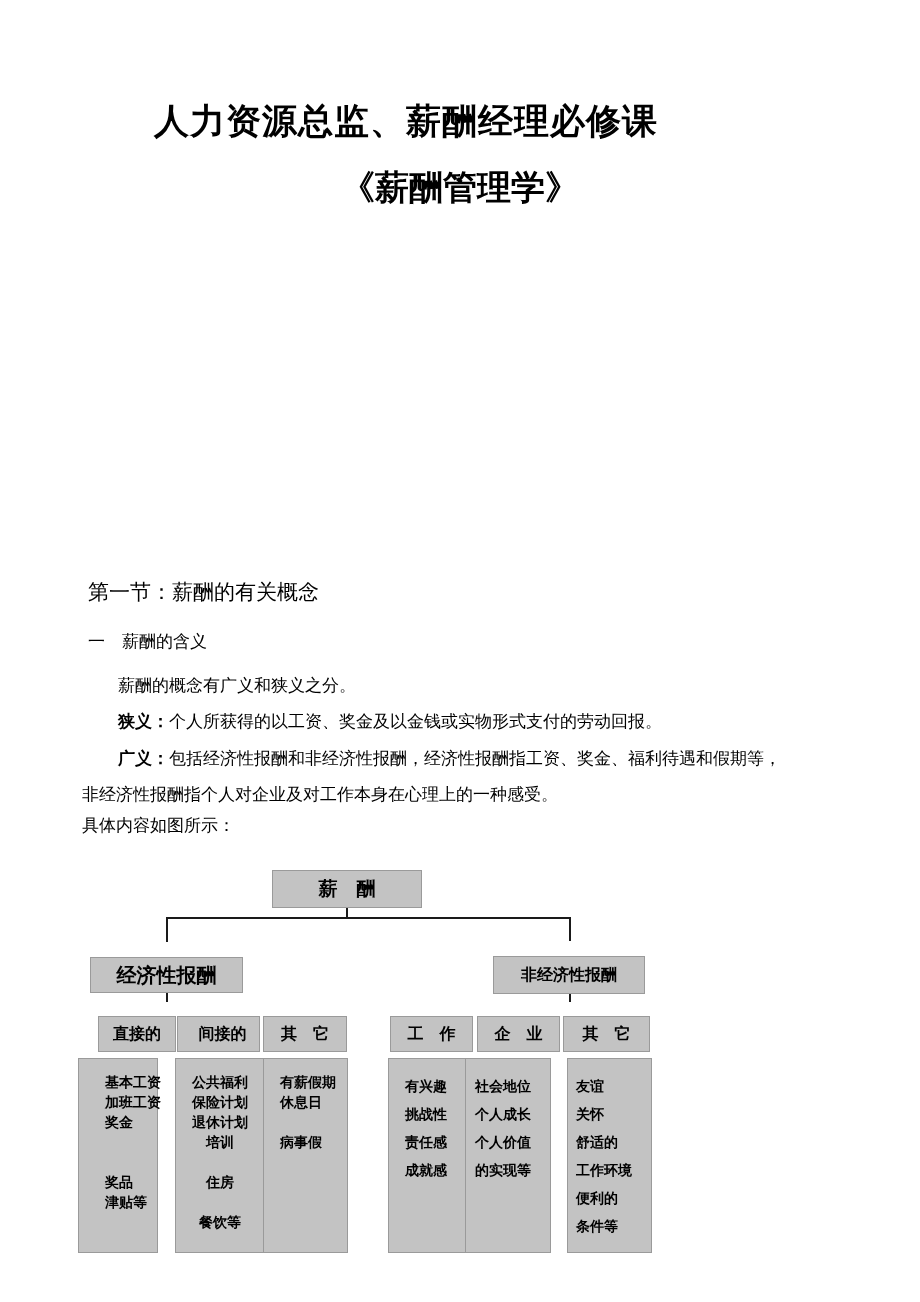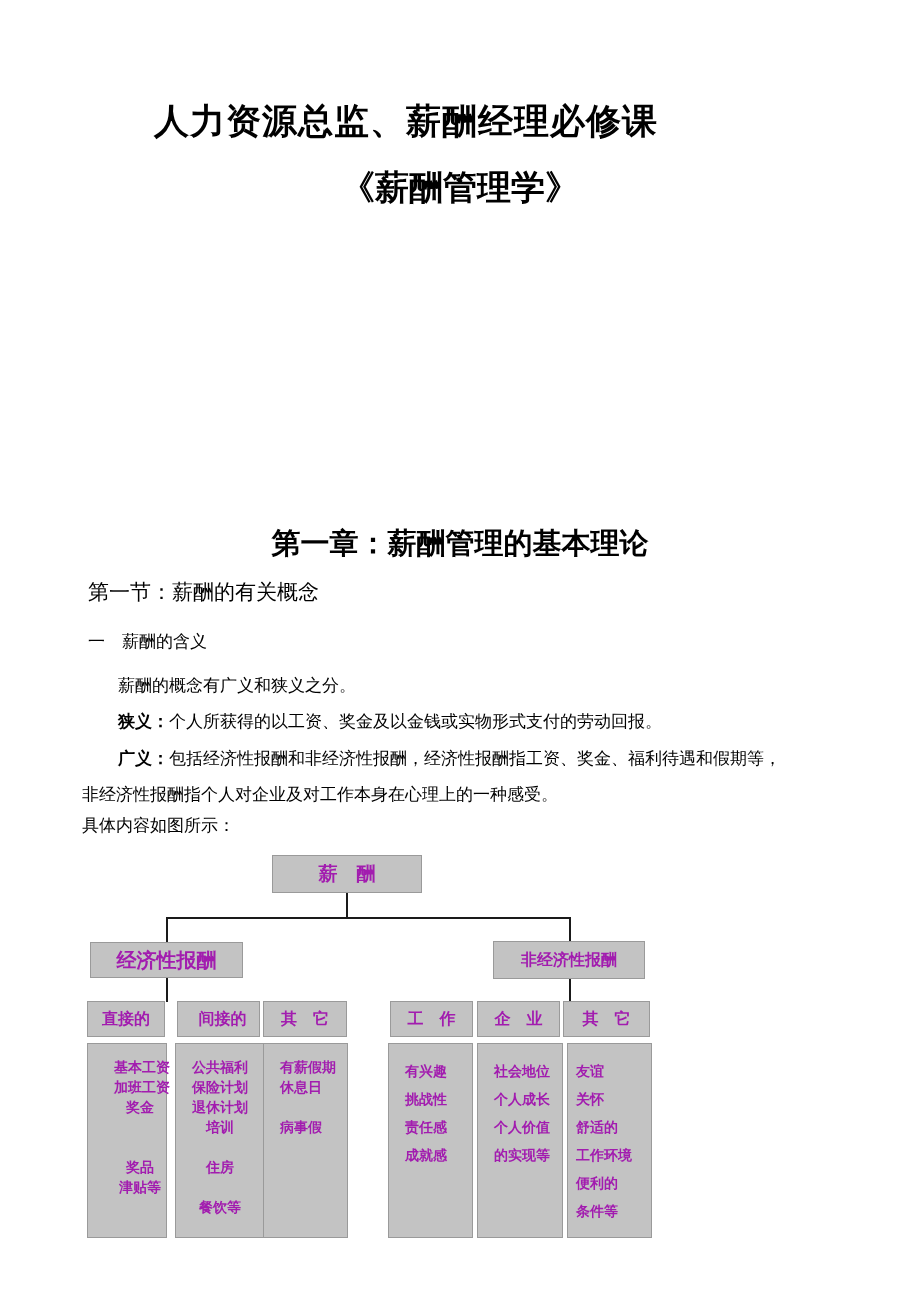--- a/index.html
+++ b/index.html
@@ -24,49 +24,48 @@
   .sub-heading .num{margin-right:17px;}
   .para{left:82px;width:760px;font-size:17px;white-space:nowrap;}
   .para .indent{display:inline-block;width:36px;}
   .b{font-weight:bold;}
   .p1{top:674px;} .p2{top:710px;} .p3a{top:747px;} .p3b{top:783px;} .p4{top:814px;}
 
   
   .gbox{
     position:absolute;background:var(--box-fill);border:1px solid var(--box-border);
     box-sizing:border-box;font-family:"Liberation Sans","DejaVu Sans",sans-serif;
-    font-weight:bold;color:#a21caf;
+    font-weight:bold;color:#000000;margin-top:15px;
   }
   .root-box{left:272px;top:855px;width:150px;height:38px;font-size:19px;line-height:36px;text-align:center;}
   .branch-left{left:90px;top:942px;width:153px;height:36px;font-size:20px;line-height:34px;text-align:center;}
   .branch-right{left:493px;top:941px;width:152px;height:38px;font-size:16px;line-height:36px;text-align:center;}
   .hdr{top:1001px;height:36px;font-size:16px;line-height:34px;text-align:center;}
-  .hdr0{left:87px;width:78px;} .hdr1{left:177px;width:83px;padding-left:8px;} .hdr2{left:263px;width:84px;}
+  .hdr0{left:98px;width:78px;} .hdr1{left:177px;width:83px;padding-left:8px;} .hdr2{left:263px;width:84px;}
   .hdr3{left:390px;width:83px;} .hdr4{left:477px;width:83px;} .hdr5{left:563px;width:87px;}
   .cbox{top:1043px;height:195px;font-size:14px;padding-top:13px;}
   .cbox .ln{min-height:20px;line-height:20px;white-space:pre;}
   .cbox.rp .ln{min-height:28px;line-height:28px;}
-  .cb0{left:87px;width:80px;padding-left:26px;text-align:center;}
+  .cb0{left:78px;width:80px;padding-left:26px;}
   .cb1{left:175px;width:90px;text-align:center;}
   .cb2{left:263px;width:85px;padding-left:16px;}
   .cb3{left:388px;width:85px;padding-left:16px;}
-  .cb4{left:477px;width:86px;padding-left:16px;}
+  .cb4{left:465px;width:86px;padding-left:9px;}
   .cb5{left:567px;width:85px;padding-left:8px;}
   .vline,.hline{position:absolute;background:var(--line-color);}
 </style>
 </head>
 <body>
 
 <div id="page">
 
   <div class="abs doc-title">人力资源总监、薪酬经理必修课</div>
   <div class="abs doc-subtitle">《薪酬管理学》</div>
 
 
-  <div class="abs ch-heading">第一章：薪酬管理的基本理论</div>
   <div class="abs sec-heading">第一节：薪酬的有关概念</div>
 
   <div class="abs sub-heading">
     <span class="num">一</span><span>薪酬的含义</span>
   </div>
 
   <div class="abs para p1"><span class="indent"></span><span>薪酬的概念有广义和狭义之分。</span></div>
   <div class="abs para p2"><span class="indent"></span><span class="b">狭义：</span><span>个人所获得的以工资、奖金及以金钱或实物形式支付的劳动回报。</span></div>
   <div class="abs para p3b">非经济性报酬指个人对企业及对工作本身在心理上的一种感受。</div>
   <div class="abs para p3a"><span class="indent"></span><span class="b">广义：</span><span>包括经济性报酬和非经济性报酬，经济性报酬指工资、奖金、福利待遇和假期等，</span></div>

